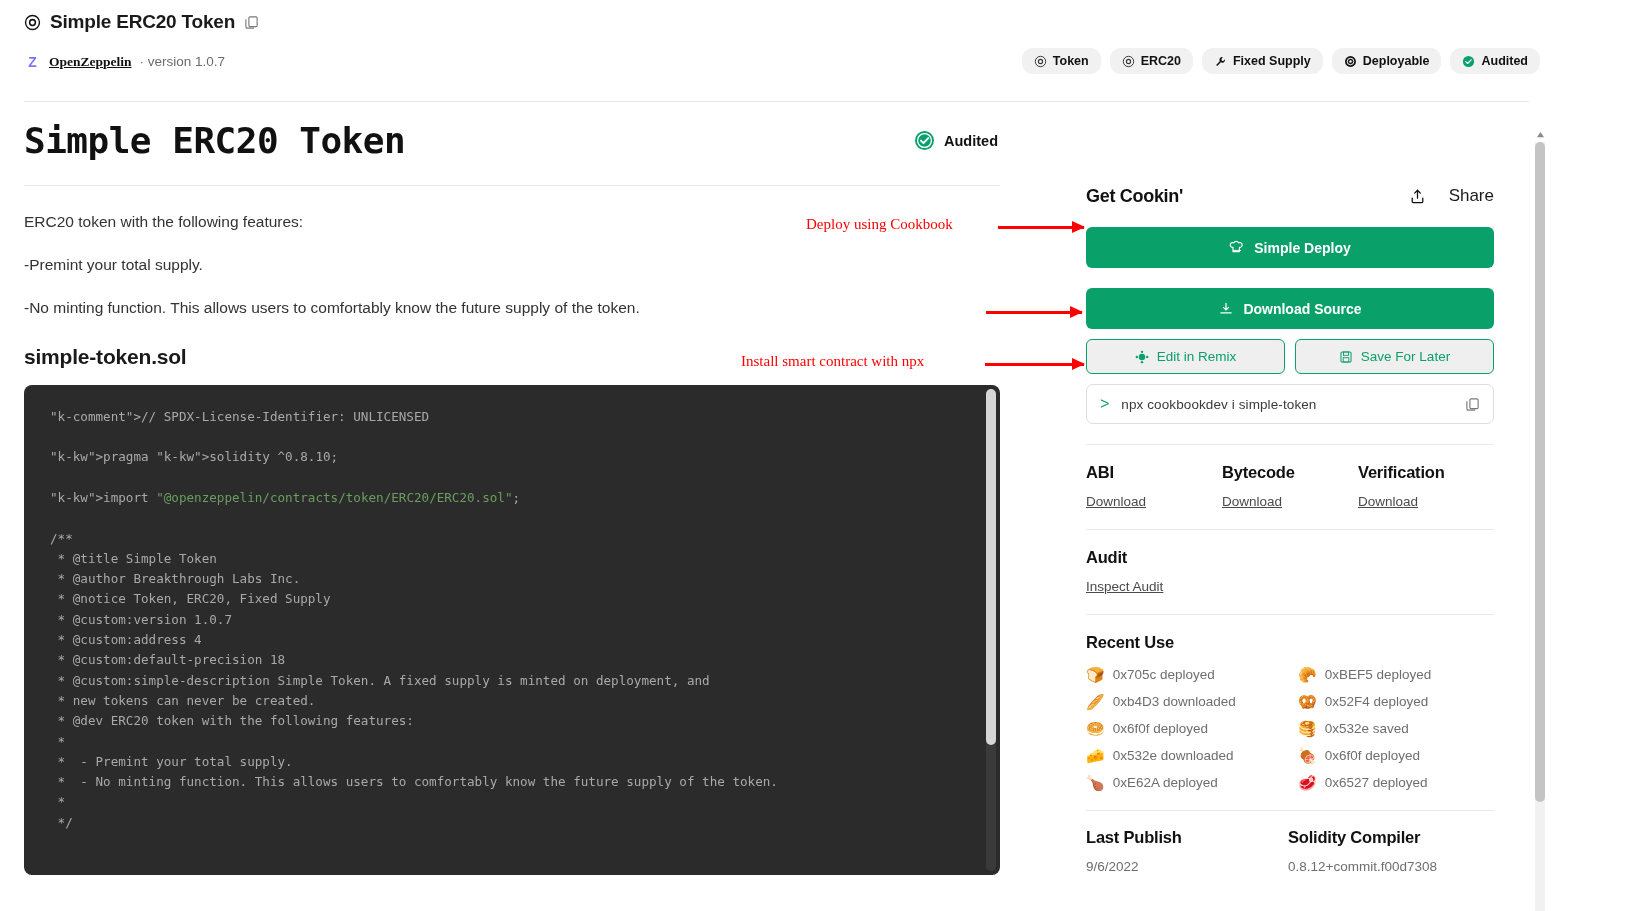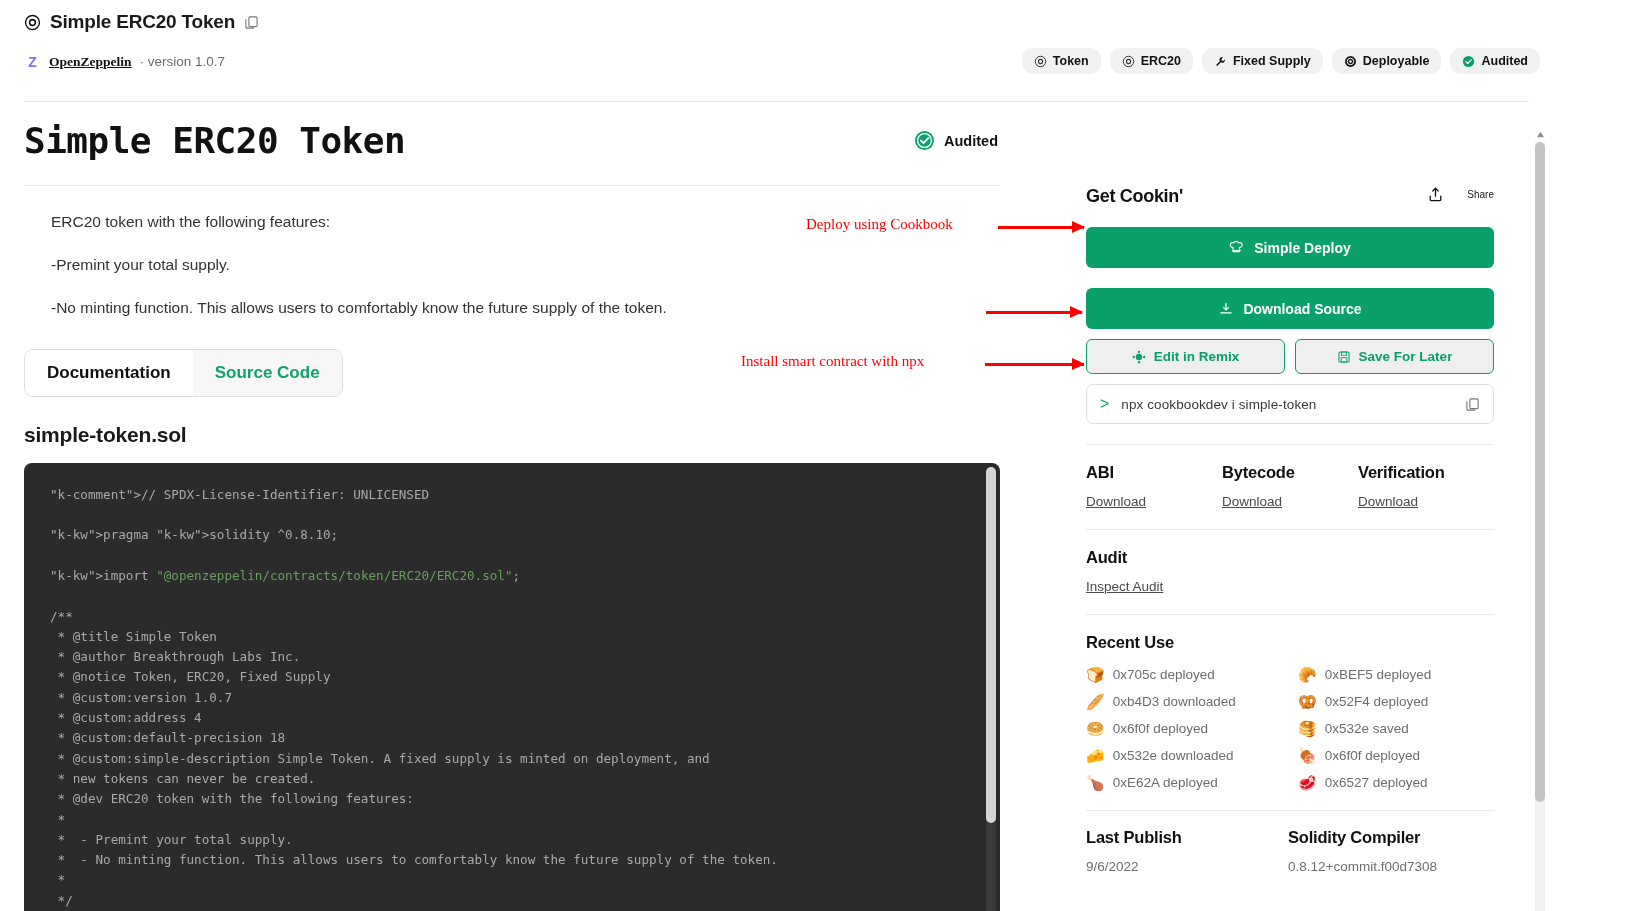--- a/index.html
+++ b/index.html
@@ -51,21 +51,21 @@
   .h1 {
     font-family: "DejaVu Sans Mono", monospace;
     font-size: 36px; font-weight: bold; letter-spacing: -0.5px;
     color: #111; line-height: 1.25;
   }
   .h1row { display: flex; align-items: center; justify-content: space-between; padding-right: 2px; }
   .audited-tag { display: flex; align-items: center; gap: 9px; font-size: 14.5px; font-weight: bold; color:#111; }
   .rule { height: 1px; background: #e9e9e9; margin-top: 22px; }
 
   .desc { margin-top: 26px; font-size: 15.5px; color: #333; line-height: 1.35; }
-  .desc p { margin-bottom: 22px; margin-left: 27px; }
+  .desc p { margin-bottom: 22px; }
 
   .tabs {
     margin-top: 8px; display: inline-flex;
     border: 1px solid #dcdcdc; border-radius: 9px; overflow: hidden; background: #fff;
   }
   .tab { padding: 13px 22px; font-size: 17px; font-weight: bold; cursor: pointer; }
   .tab.active { color: #111; background:#fff; }
   .tab.inactive { color: #0fa36b; background: #f7f7f7; }
 
   .filename { margin-top: 26px; font-size: 21px; font-weight: 600; color: #1a1a1a; letter-spacing:-.2px;}
@@ -86,34 +86,34 @@
   .code-scroll {
     position: absolute; right: 4px; top: 4px; width: 10px; height: 482px;
     background: #3a3a3a; border-radius: 6px;
   }
   .code-thumb { position:absolute; left:0; top:0; width:10px; height: 356px; background:#d6d6d6; border-radius:6px; }
 
   
   .right { position: absolute; left: 1086px; top: 150px; width: 408px; }
   .rp-head { display: flex; align-items: flex-start; justify-content: space-between; margin-top: 36px; }
   .get-cookin { font-size: 18px; font-weight: bold; letter-spacing: -0.3px; color:#111; }
-  .share { display: flex; align-items: center; gap: 23px; font-size: 10px; color: #1a1a1a; cursor: pointer; }
+  .share { display: flex; align-items: center; gap: 23px; font-size: 17px; color: #1a1a1a; cursor: pointer; }
 
   .btn-primary {
     margin-top: 20px; width: 408px; height: 41px;
     background: #0aa06a; border-radius: 6px; color: #fff;
     display: flex; align-items: center; justify-content: center; gap: 9px;
     font-size: 14px; font-weight: bold; cursor: pointer; border: none;
   }
   .btn-row { display: flex; gap: 10px; margin-top: 10px; }
   .btn-outline {
     flex: 1; height: 35px; background: #efefef;
     border: 1px solid #0aa06a; border-radius: 6px; color: #0aa06a;
     display: flex; align-items: center; justify-content: center; gap: 8px;
-    font-size: 13.5px; font-weight: bold; cursor: pointer;
+    font-size: 13.5px; font-weight: normal; cursor: pointer;
   }
   .npx-box {
     margin-top: 10px; width: 408px; height: 40px;
     border: 1px solid #dedede; border-radius: 7px; background:#fff;
     display: flex; align-items: center; padding: 0 13px; gap: 12px;
   }
   .npx-chev { color: #0aa06a; font-size: 16px; font-weight: 500; }
   .npx-txt { flex: 1; font-size: 13.5px; color: #3a3a3a; letter-spacing:.1px;}
 
   .rp-rule { height: 1px; background: #e9e9e9; margin: 20px 0 0 0; }
@@ -235,24 +235,20 @@
     </div>
 
     <div class="rule"></div>
 
     <div class="desc">
       <p>ERC20 token with the following features:</p>
       <p>-Premint your total supply.</p>
       <p>-No minting function. This allows users to comfortably know the future supply of the token.</p>
     </div>
 
-    <div class="tabs">
-      <div class="tab active">Documentation</div>
-      <div class="tab inactive">Source Code</div>
-    </div>
 
     <div class="filename">simple-token.sol</div>
 
     <div class="codewrap">
       <div class="code"><span class="&lt;span">"k-comment"</span>&gt;// SPDX-License-Identifier: UNLICENSED
 
 <span class="&lt;span">"k-kw"</span>&gt;pragma <span class="&lt;span">"k-kw"</span>&gt;solidity ^0.8.10;
 
 <span class="&lt;span">"k-kw"</span>&gt;import <span class="k-str">"@openzeppelin/contracts/token/ERC20/ERC20.sol"</span>;
 

